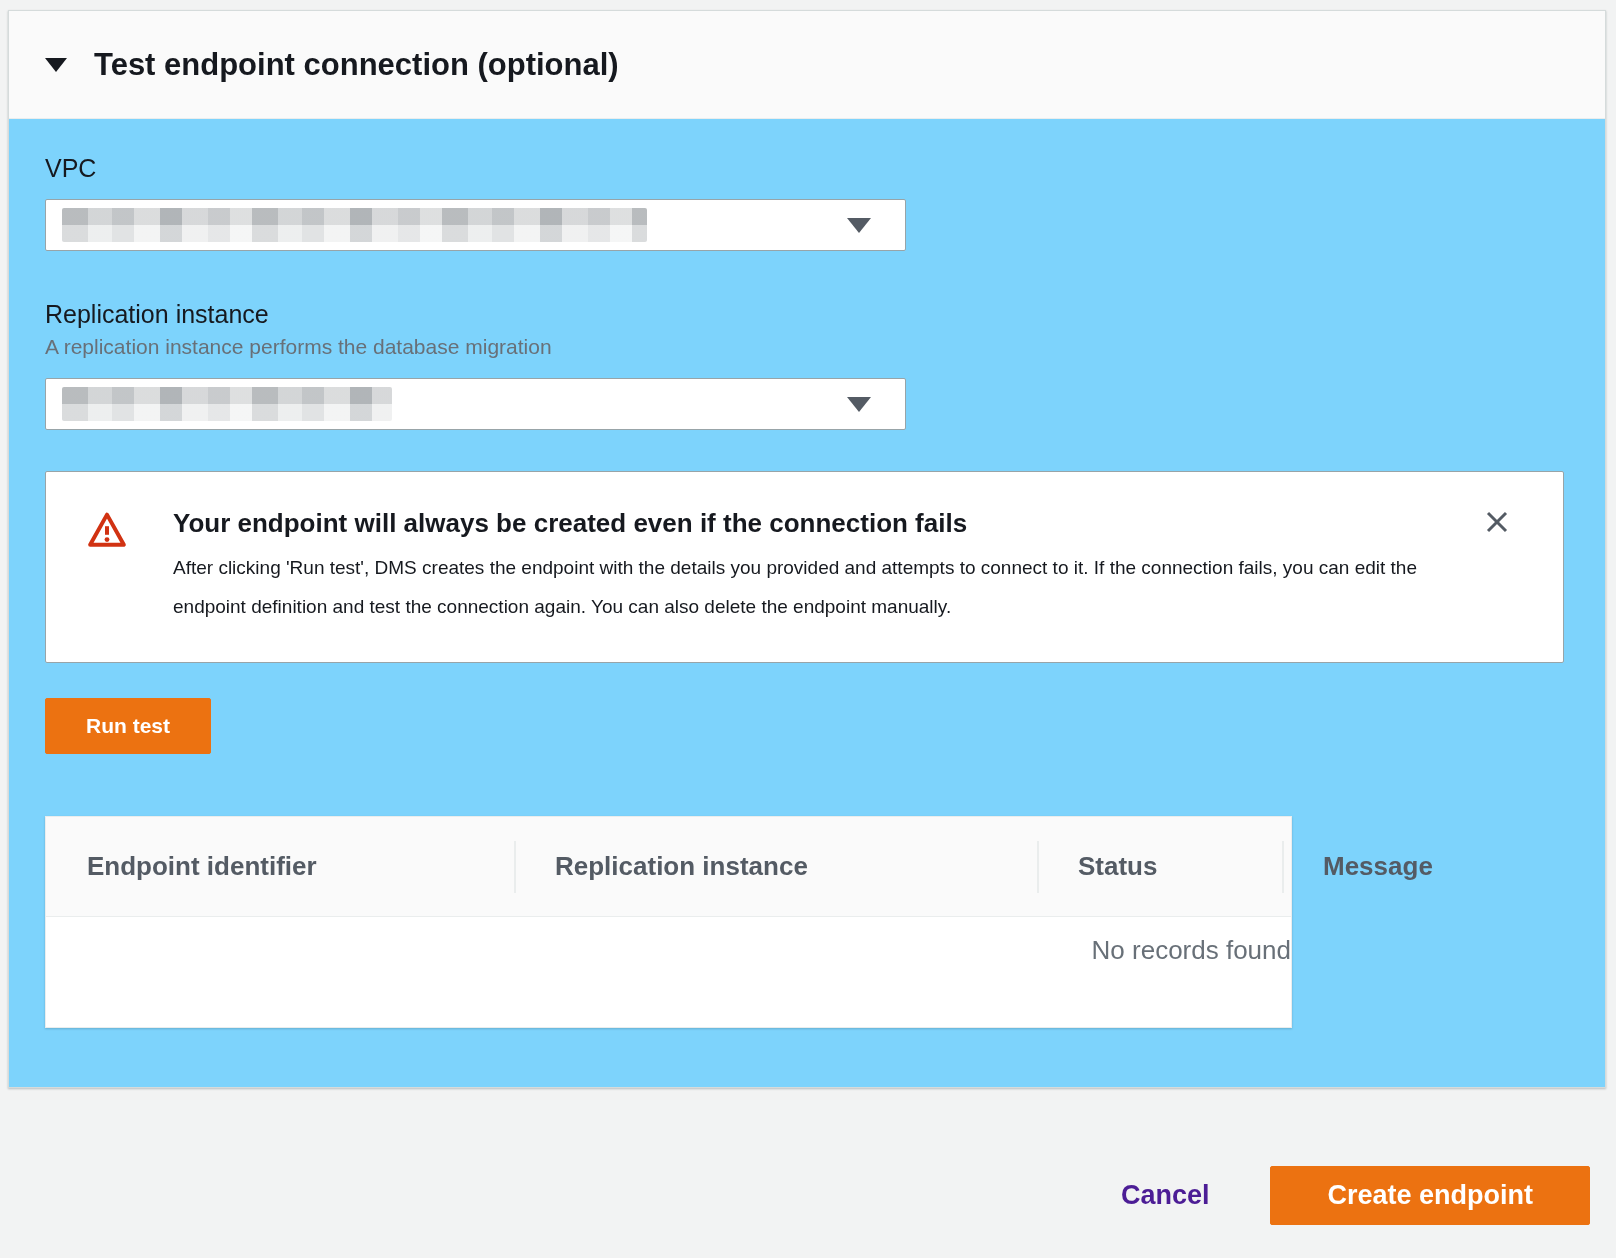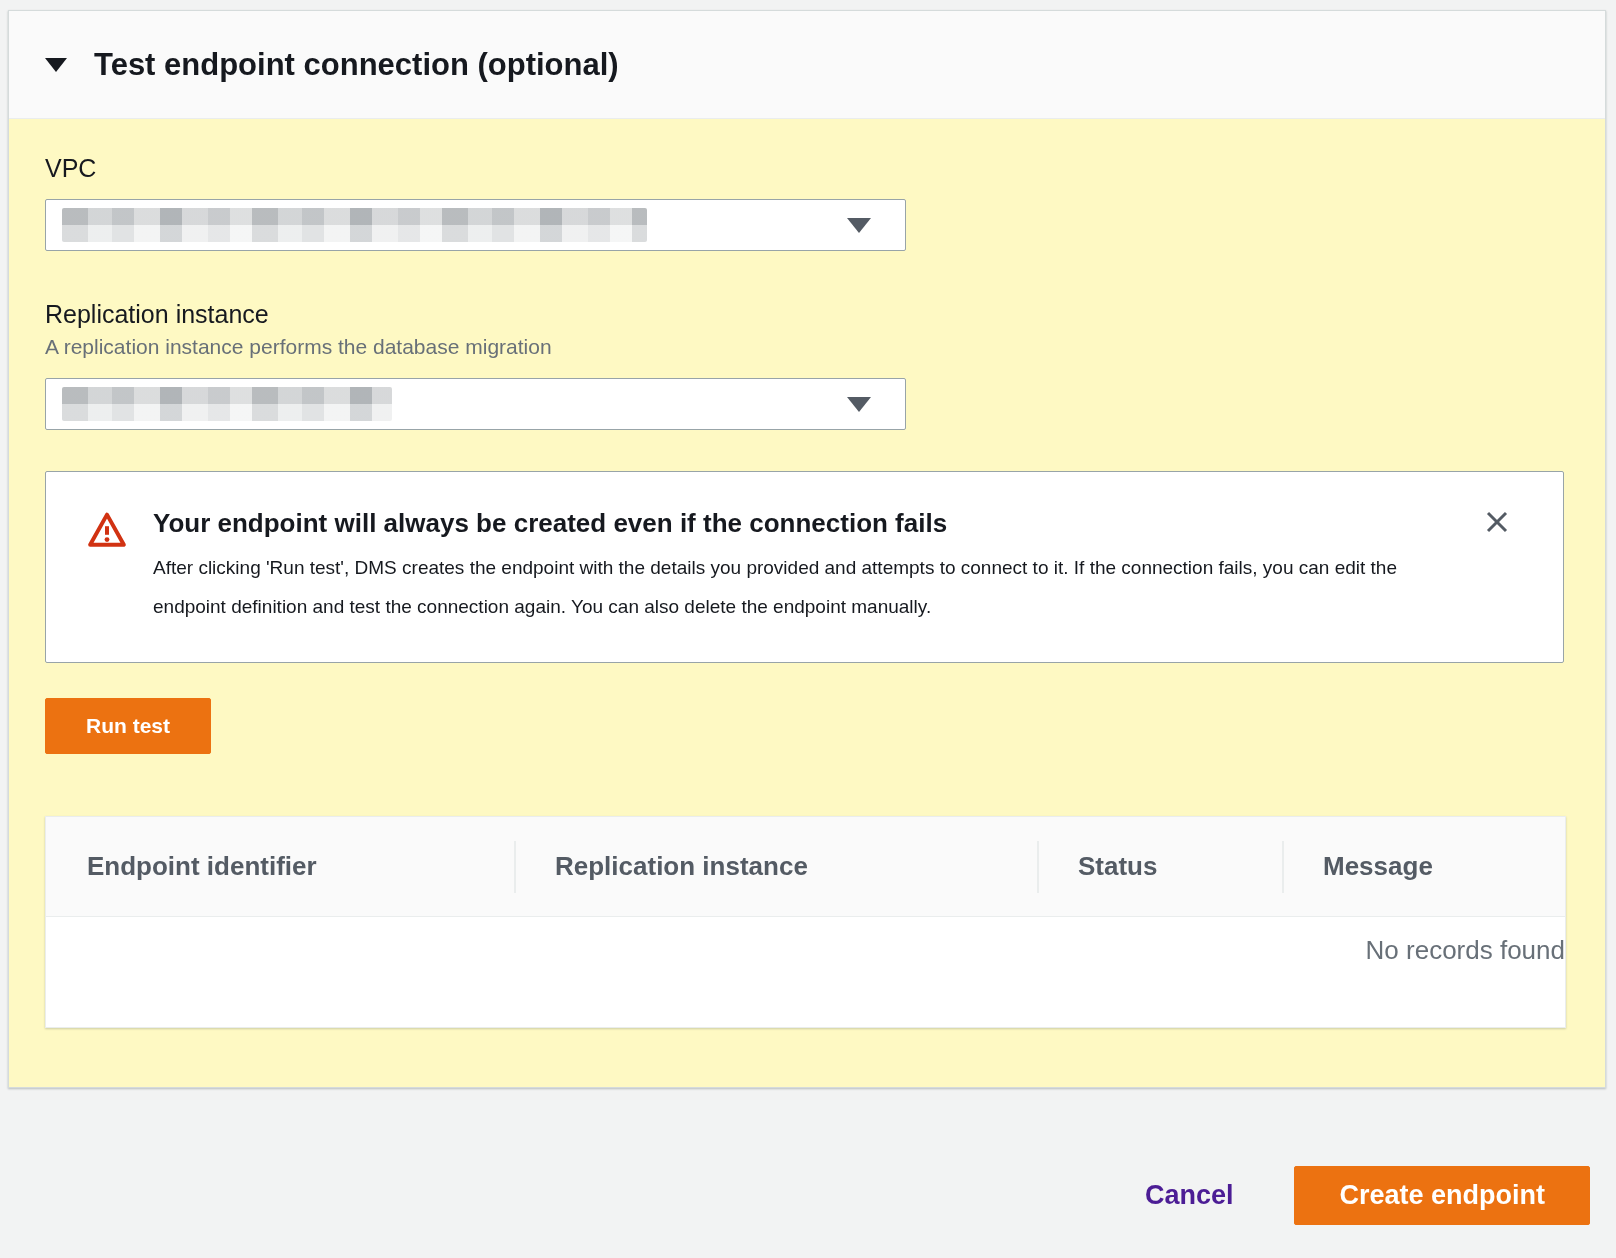--- a/index.html
+++ b/index.html
@@ -8,21 +8,21 @@
     background:#f2f3f3;
     font-family:"Liberation Sans", sans-serif;
     color:#16191f;
     overflow:hidden;
     -webkit-font-smoothing:antialiased;
   }
 
   
   .card {
     margin:10px 10px 0 8px;
-    background:#fef9c3;
+    background:#7dd3fc;
     border:1px solid #d5dbdb;
     box-shadow:0 1px 2px rgba(0,28,36,0.25);
   }
   .card-header {
     height:108px;
     display:flex;
     align-items:center;
     padding-left:36px;
     background:#fafafa;
     border-bottom:1px solid #eaeded;
@@ -93,20 +93,21 @@
   .alert {
     position:relative;
     margin-top:41px;
     width:1519px;
     border:1px solid #98a4a8;
     border-radius:2px;
     background:#ffffff;
     padding:36px 90px 36px 41px;
     display:flex;
     align-items:flex-start;
+    gap:20px;
   }
   .alert-icon { flex:none; margin:3px 26px 0 0; }
   .alert-text { max-width:1310px; }
   .alert-title {
     font-size:26px;
     line-height:30px;
     font-weight:700;
     color:#16191f;
     margin-bottom:10px;
   }
@@ -142,21 +143,21 @@
   .btn-run-test {
     margin-top:35px;
     height:56px;
     padding:0 40px;
     font-size:21px;
   }
 
   
   .table {
     margin-top:62px;
-    width:1521px;
+    width:1247px;
     background:#ffffff;
     border:1px solid #eaeded;
     box-shadow:0 1px 2px rgba(0,28,36,0.2);
   }
   .thead {
     display:flex;
     height:100px;
     align-items:center;
     background:#fafafa;
     border-bottom:1px solid #eaeded;
@@ -202,21 +203,21 @@
     border:none;
     font-family:"Liberation Sans", sans-serif;
     font-size:27px;
     font-weight:700;
     color:#4c1d95;
     margin-right:61px;
     cursor:pointer;
   }
   .btn-create {
     height:59px;
-    padding:0 44px;
+    padding:0 56px;
     font-size:27px;
   }
 </style>
 </head>
 <body>
 
 <div class="card">
 
   <div class="card-header">
     <span class="tri-down"></span>

